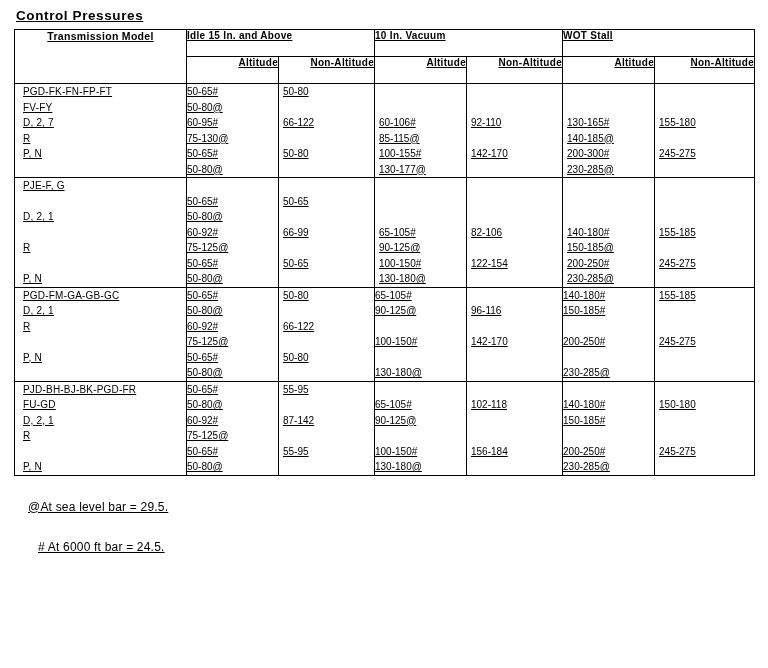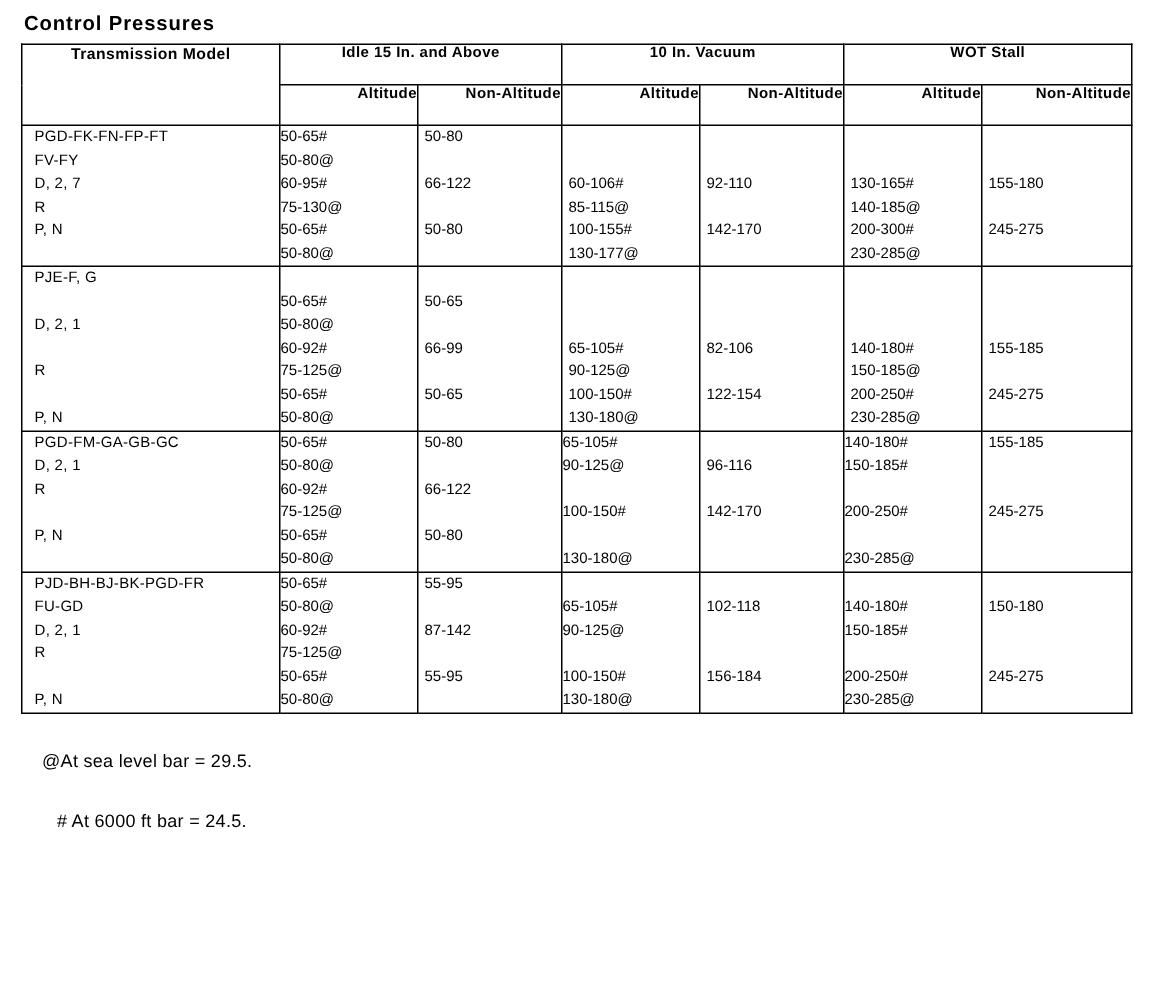--- a/index.html
+++ b/index.html
@@ -14,41 +14,42 @@
     color: #000000;
     position: relative;
     overflow: hidden;
   }
   .page {
     position: relative;
     width: 768px;
     height: 668px;
     box-sizing: border-box;
     padding: 6px 14px 0 14px;
+    text-decoration: underline;
   }
   .doc-title {
     font-size: 13.5px;
     font-weight: bold;
     letter-spacing: 0.6px;
     margin: 2px 0 6px 2px;
   }
   table.pressures {
     border-collapse: collapse;
     width: 740px;
     table-layout: fixed;
     font-size: 10px;
   }
   table.pressures td, table.pressures th {
     border: 1px solid #000000;
     vertical-align: top;
     padding: 0;
   }
   
   .hdr-group {
-    text-align: center;
+    text-align: left;
     font-weight: bold;
     font-size: 10px;
     letter-spacing: 0.3px;
     height: 26px;
     vertical-align: middle;
   }
   .hdr-sub {
     text-align: right;
     font-weight: bold;
     font-size: 10px;

